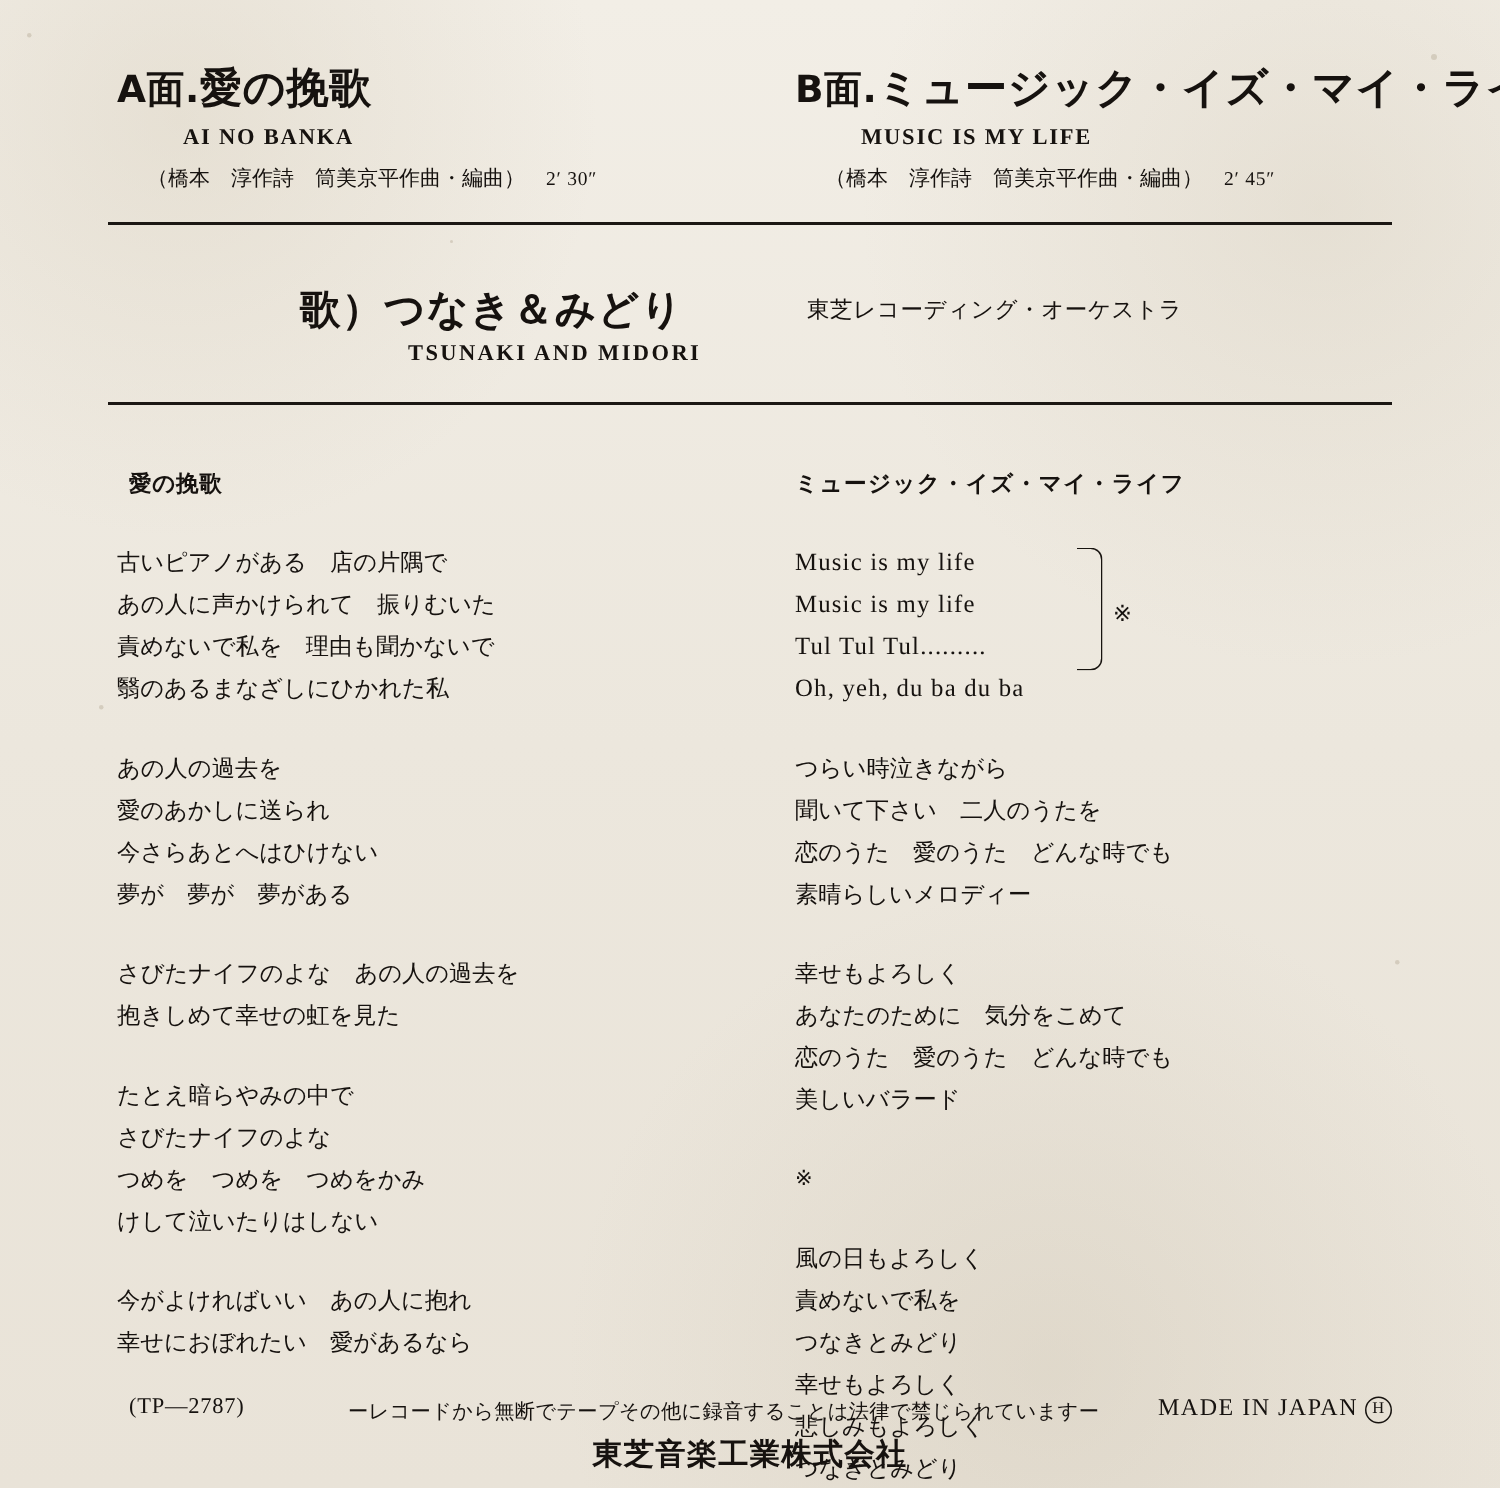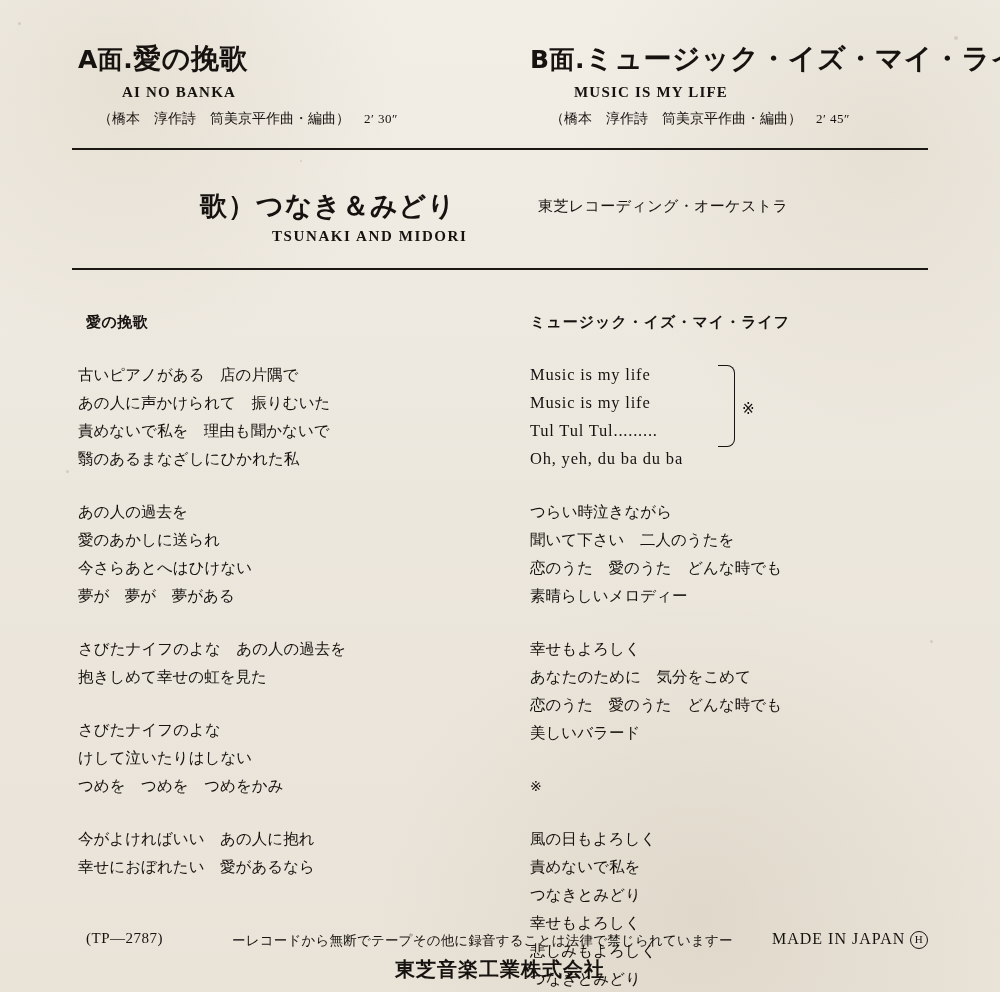--- a/index.html
+++ b/index.html
@@ -295,23 +295,24 @@
       <div class="line">今さらあとへはひけない</div>
       <div class="line">夢が　夢が　夢がある</div>
     </div>
 
     <div class="stanza">
       <div class="line">さびたナイフのよな　あの人の過去を</div>
       <div class="line">抱きしめて幸せの虹を見た</div>
     </div>
 
     <div class="stanza">
+      <div class="line">たとえ暗らやみの中で</div>
       <div class="line">さびたナイフのよな</div>
+      <div class="line">つめを　つめを　つめをかみ</div>
       <div class="line">けして泣いたりはしない</div>
-      <div class="line">つめを　つめを　つめをかみ</div>
     </div>
 
     <div class="stanza">
       <div class="line">今がよければいい　あの人に抱れ</div>
       <div class="line">幸せにおぼれたい　愛があるなら</div>
     </div>
   </div>
 
   <div class="lyrics-col col-right">
     <div class="col-head">ミュージック・イズ・マイ・ライフ</div>

